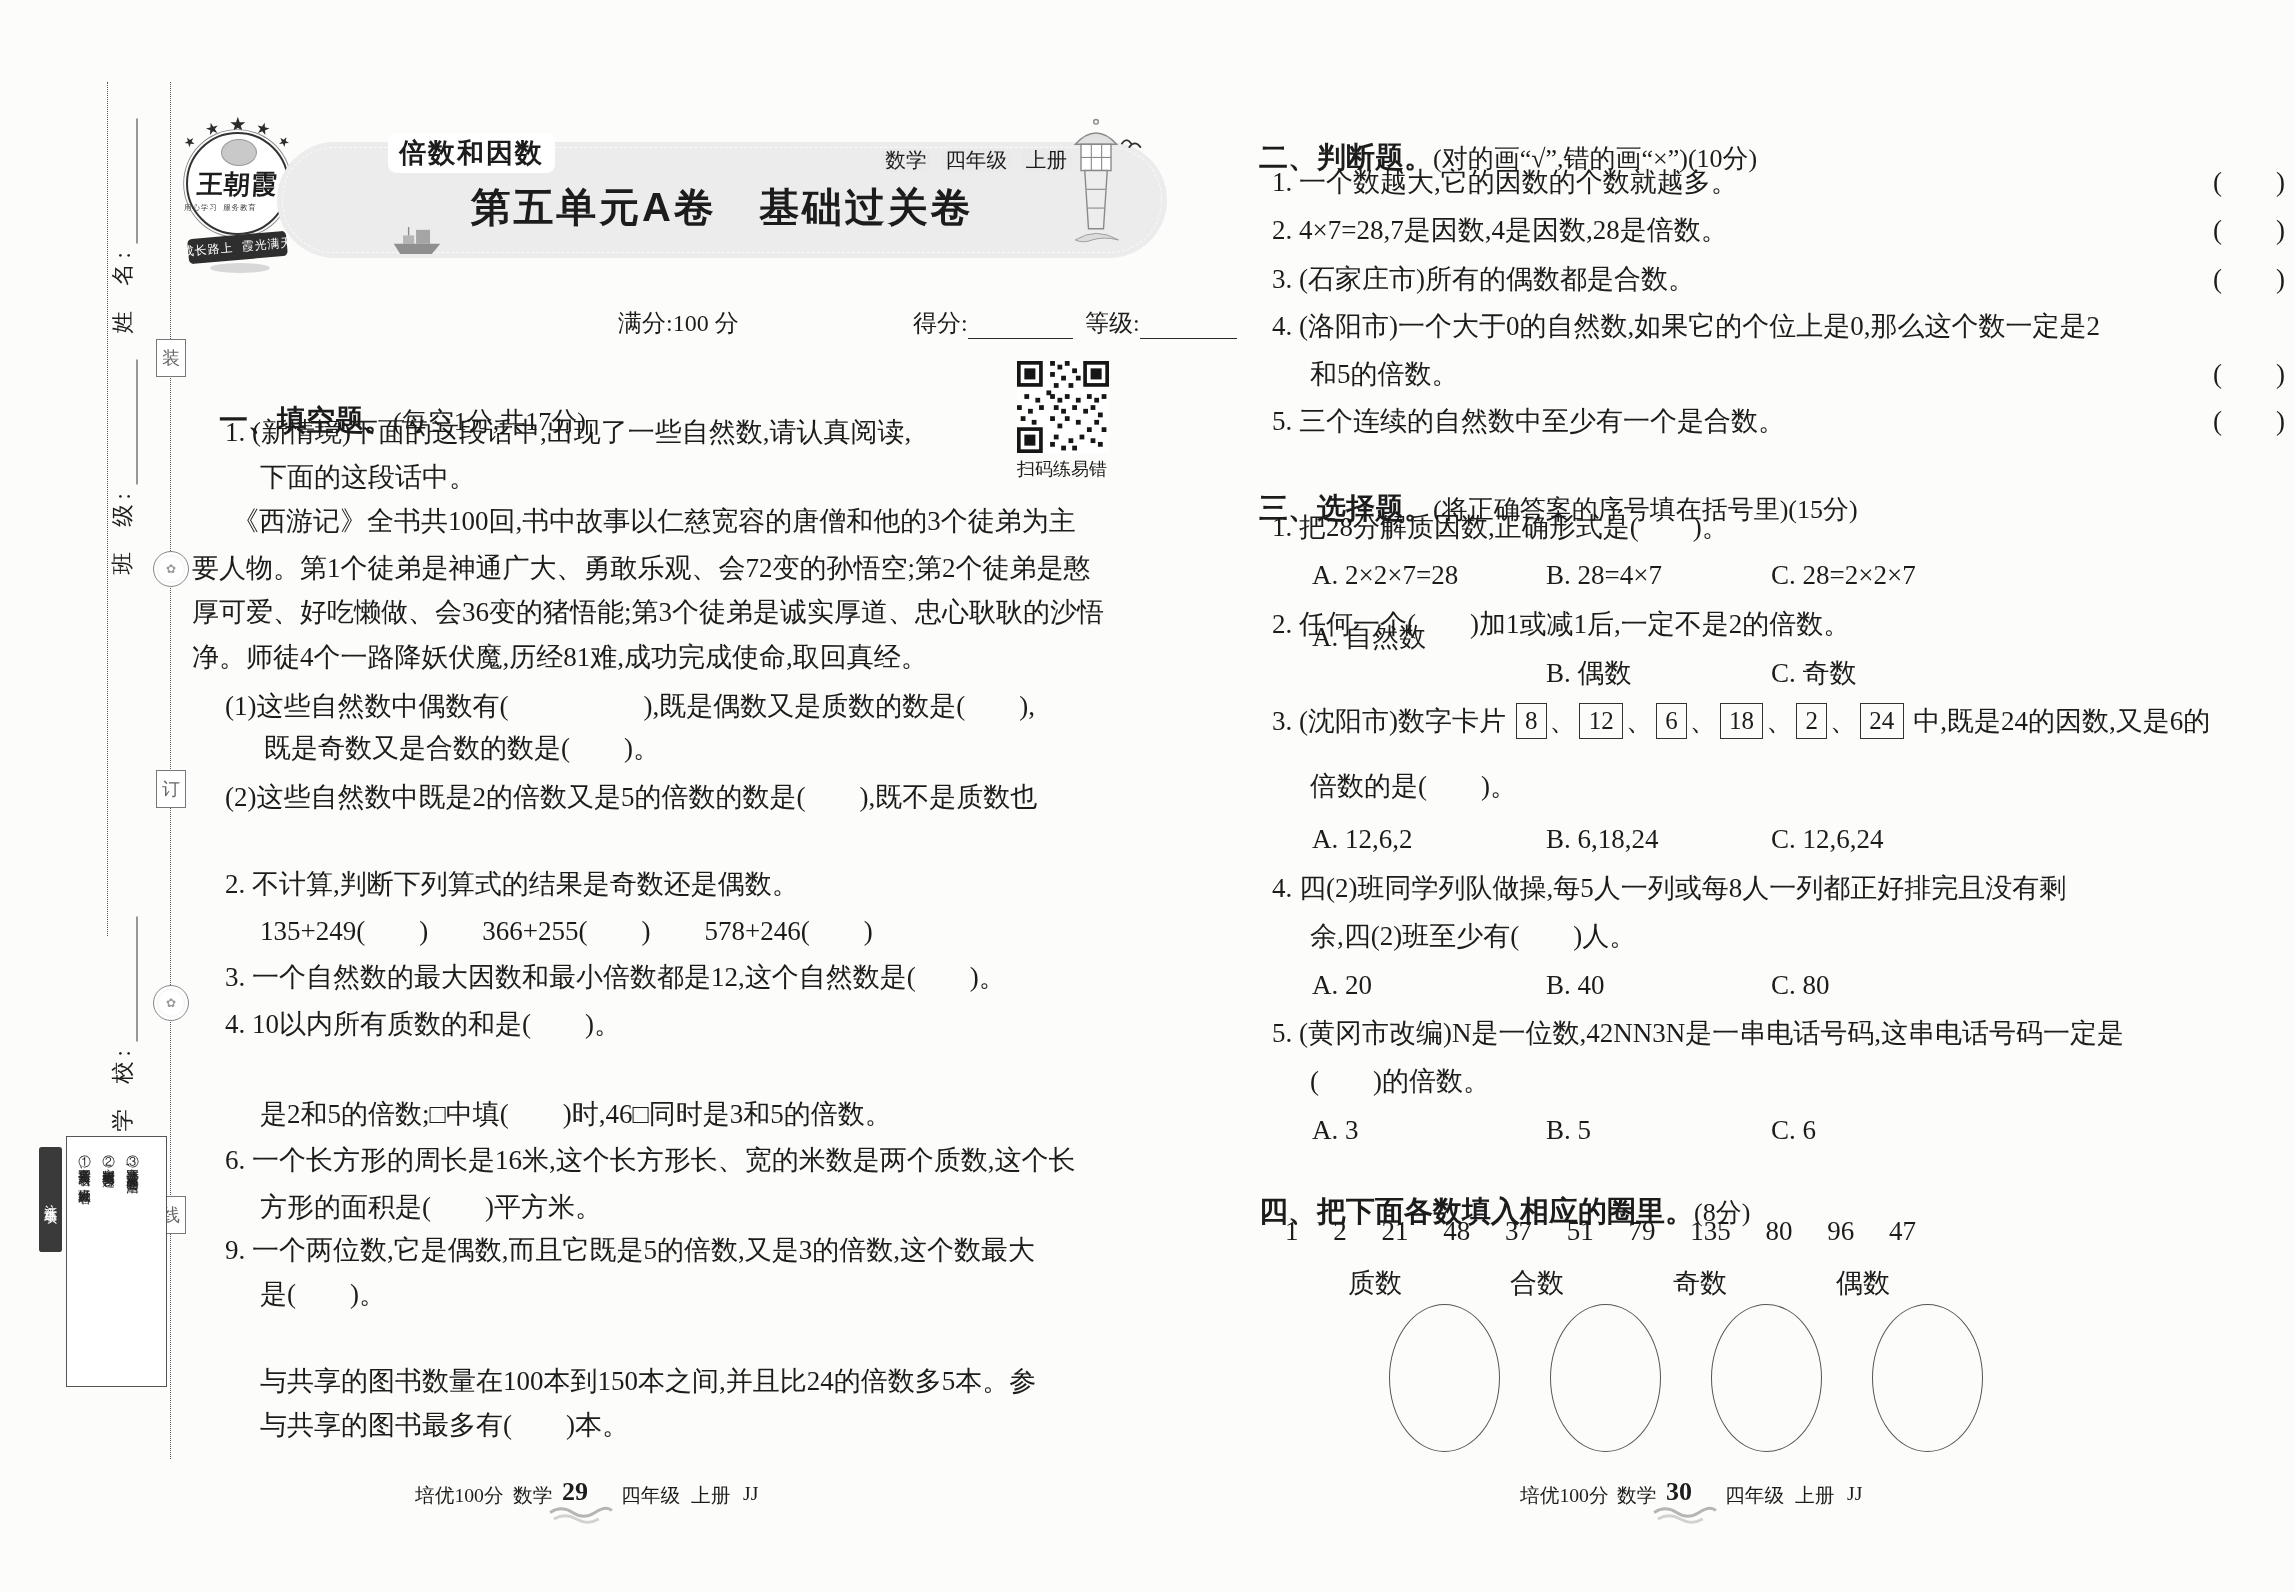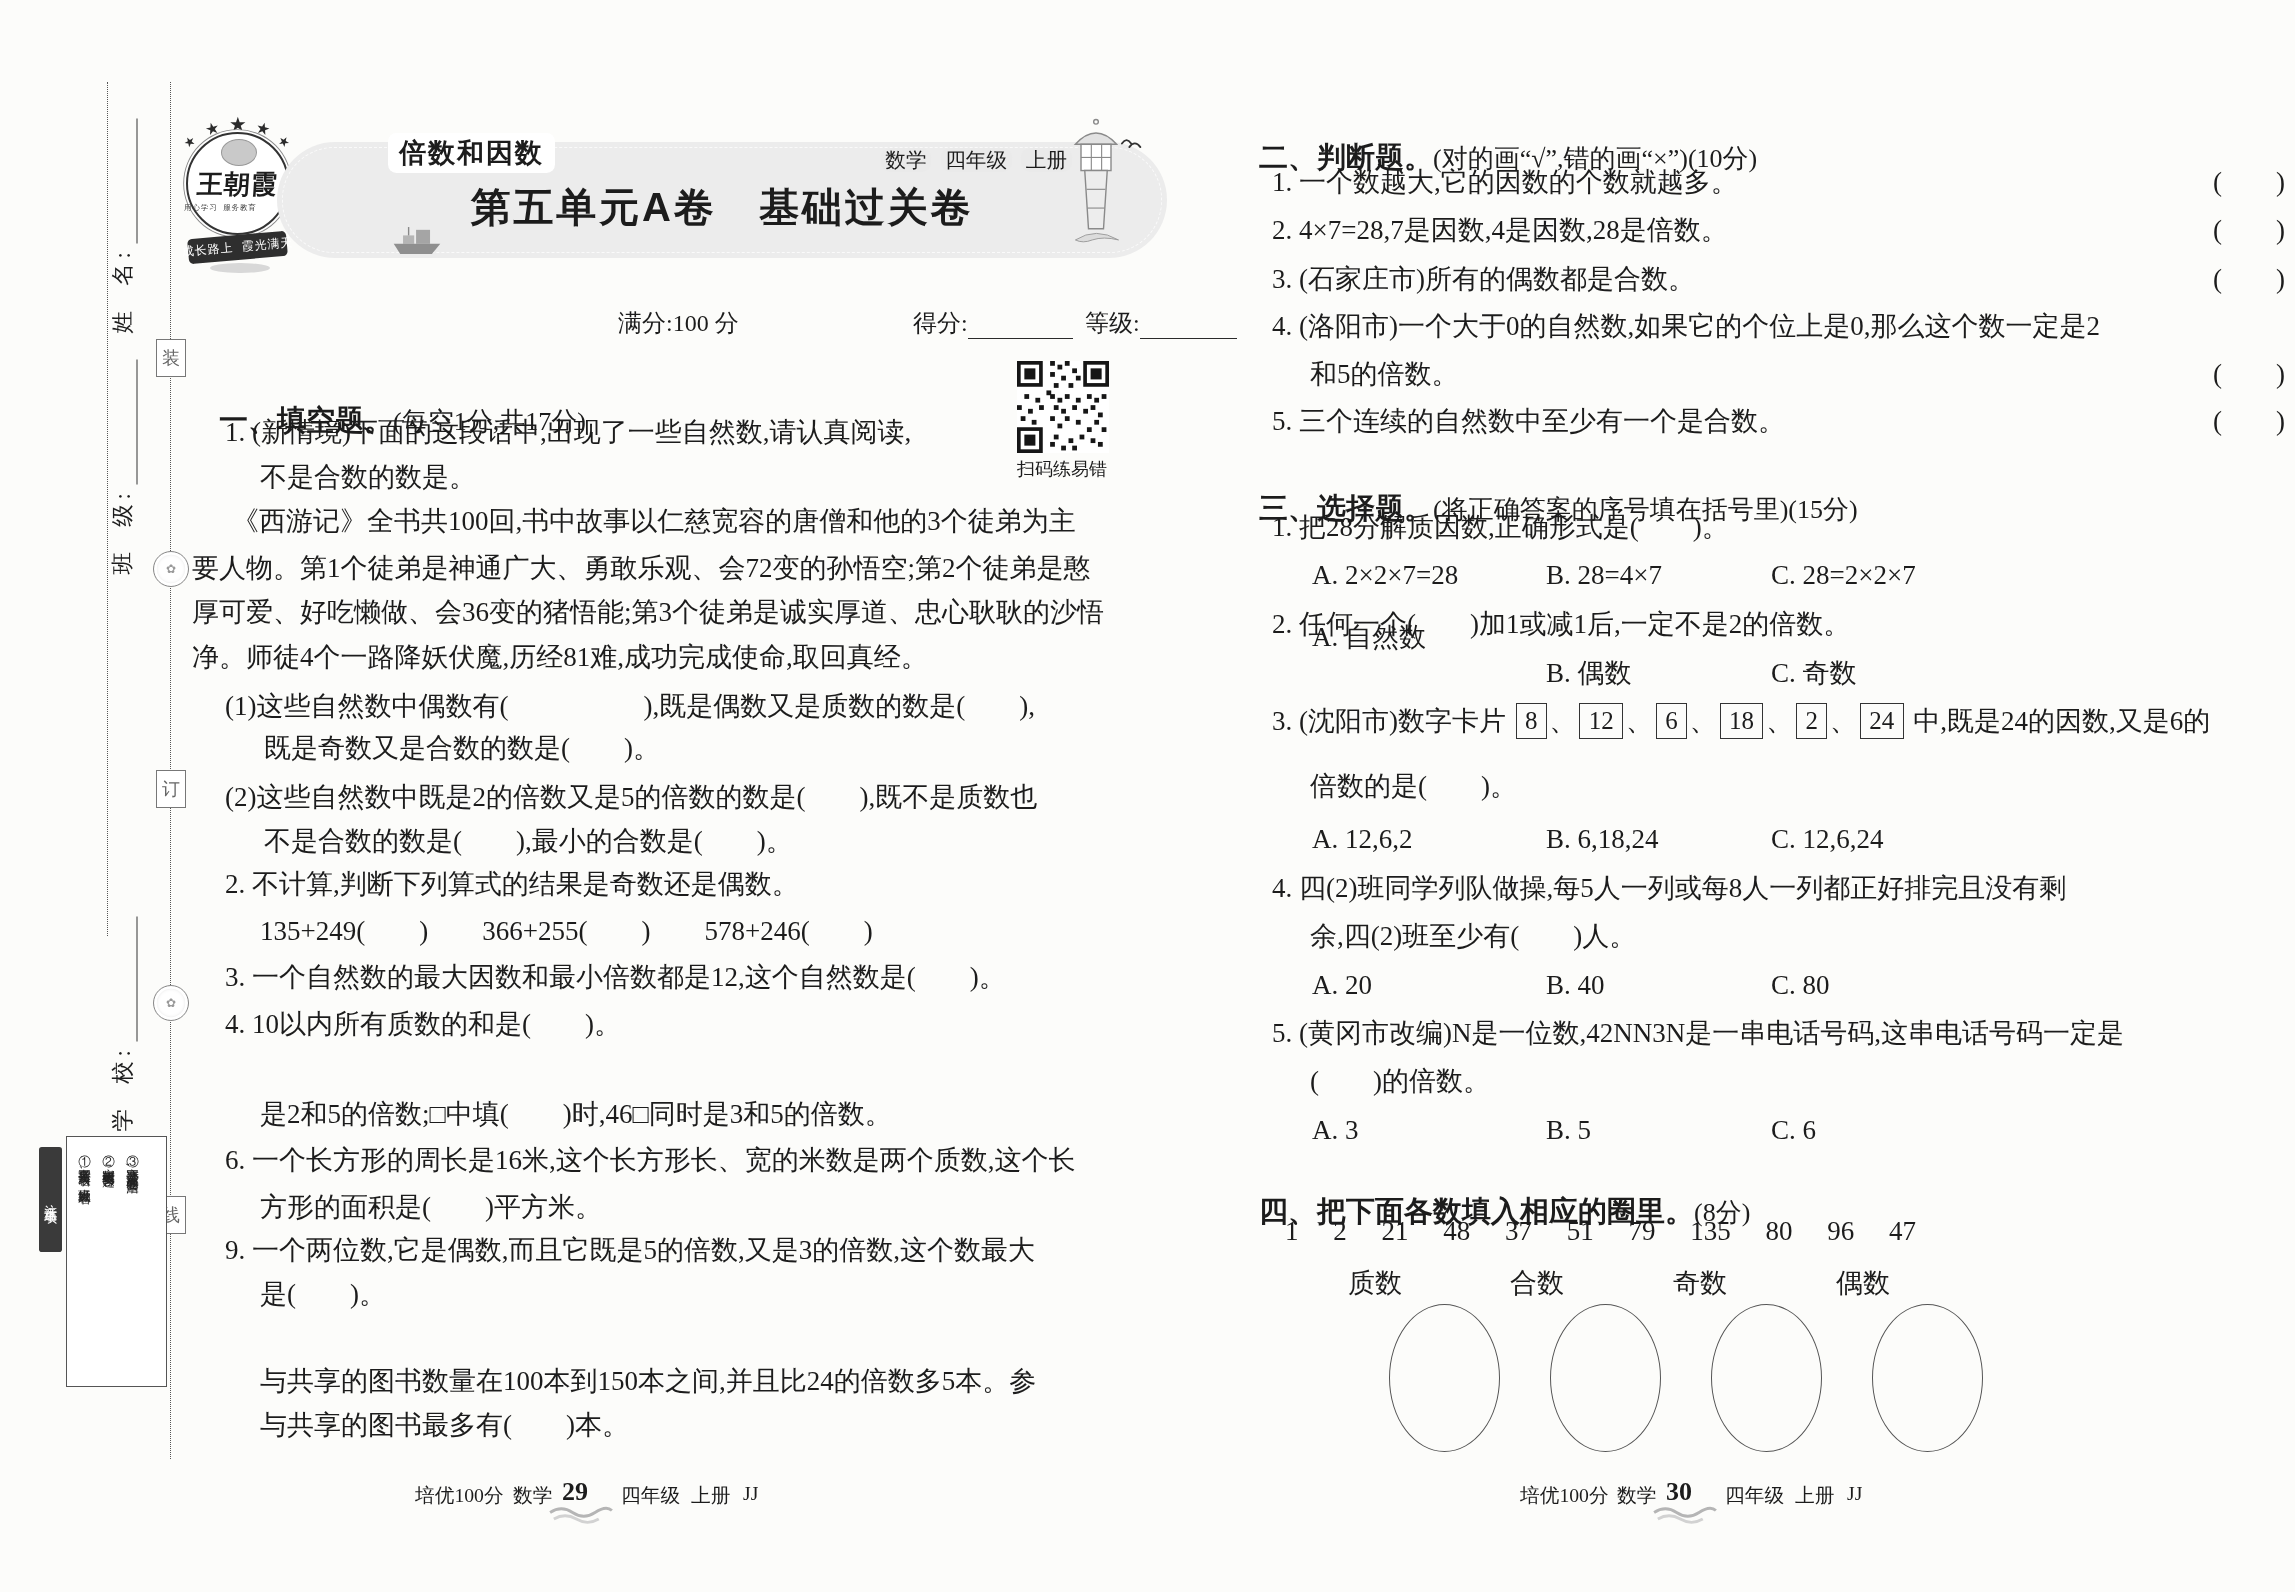--- a/index.html
+++ b/index.html
@@ -206,29 +206,28 @@
         <rect x="15" y="23" width="1.3" height="1.3"></rect>
         <rect x="9" y="22" width="1.3" height="1.3"></rect>
     </g>
   </svg>
   <div class="qrcap">扫码练易错</div>
 
   <div class="ln" style="left:192px;top:373px">
     <span class="ht">一、填空题。</span><span class="hn">(每空1分,共17分)</span>
   </div>
   <div class="ln" style="left:225px;top:417px">1. (新情境)下面的这段话中,出现了一些自然数,请认真阅读,</div>
-  <div class="ln" style="left:260px;top:462px">不是合数的数是。</div>
+  <div class="ln" style="left:260px;top:462px">下面的这段话中。</div>
   <div class="ln" style="left:232px;top:506px">《西游记》全书共100回,书中故事以仁慈宽容的唐僧和他的3个徒弟为主</div>
   <div class="ln" style="left:192px;top:553px">要人物。第1个徒弟是神通广大、勇敢乐观、会72变的孙悟空;第2个徒弟是憨</div>
   <div class="ln" style="left:192px;top:597px">厚可爱、好吃懒做、会36变的猪悟能;第3个徒弟是诚实厚道、忠心耿耿的沙悟</div>
   <div class="ln" style="left:192px;top:642px">净。师徒4个一路降妖伏魔,历经81难,成功完成使命,取回真经。</div>
   <div class="ln" style="left:225px;top:691px">(1)这些自然数中偶数有(　　　　　),既是偶数又是质数的数是(　　),</div>
   <div class="ln" style="left:264px;top:733px">既是奇数又是合数的数是(　　)。</div>
   <div class="ln" style="left:225px;top:782px">(2)这些自然数中既是2的倍数又是5的倍数的数是(　　),既不是质数也</div>
-  <div class="ln" style="left:264px;top:826px">不是合数的数是(　　),最小的合数是(　　)。</div>
   <div class="ln" style="left:225px;top:869px">2. 不计算,判断下列算式的结果是奇数还是偶数。</div>
   <div class="ln" style="left:260px;top:916px">135+249(　　)　　366+255(　　)　　578+246(　　)</div>
   <div class="ln" style="left:225px;top:962px">3. 一个自然数的最大因数和最小倍数都是12,这个自然数是(　　)。</div>
   <div class="ln" style="left:225px;top:1009px">4. 10以内所有质数的和是(　　)。</div>
   <div class="ln" style="left:260px;top:1099px">是2和5的倍数;□中填(　　)时,46□同时是3和5的倍数。</div>
   <div class="ln" style="left:225px;top:1145px">6. 一个长方形的周长是16米,这个长方形长、宽的米数是两个质数,这个长</div>
   <div class="ln" style="left:260px;top:1192px">方形的面积是(　　)平方米。</div>
   <div class="ln" style="left:225px;top:1235px">9. 一个两位数,它是偶数,而且它既是5的倍数,又是3的倍数,这个数最大</div>
   <div class="ln" style="left:260px;top:1279px">是(　　)。</div>
   <div class="ln" style="left:260px;top:1366px">与共享的图书数量在100本到150本之间,并且比24的倍数多5本。参</div>

